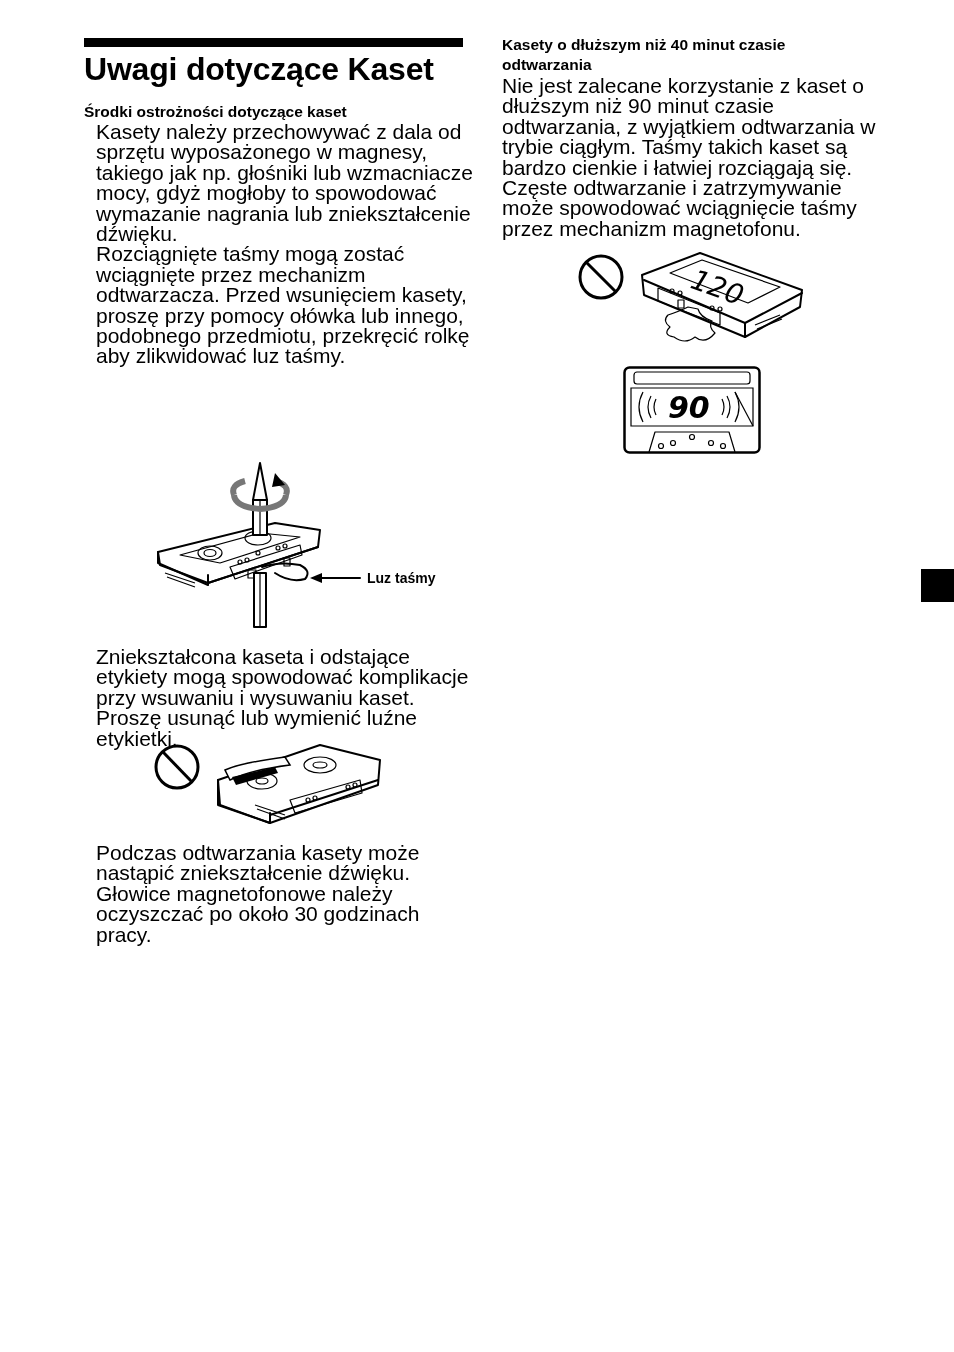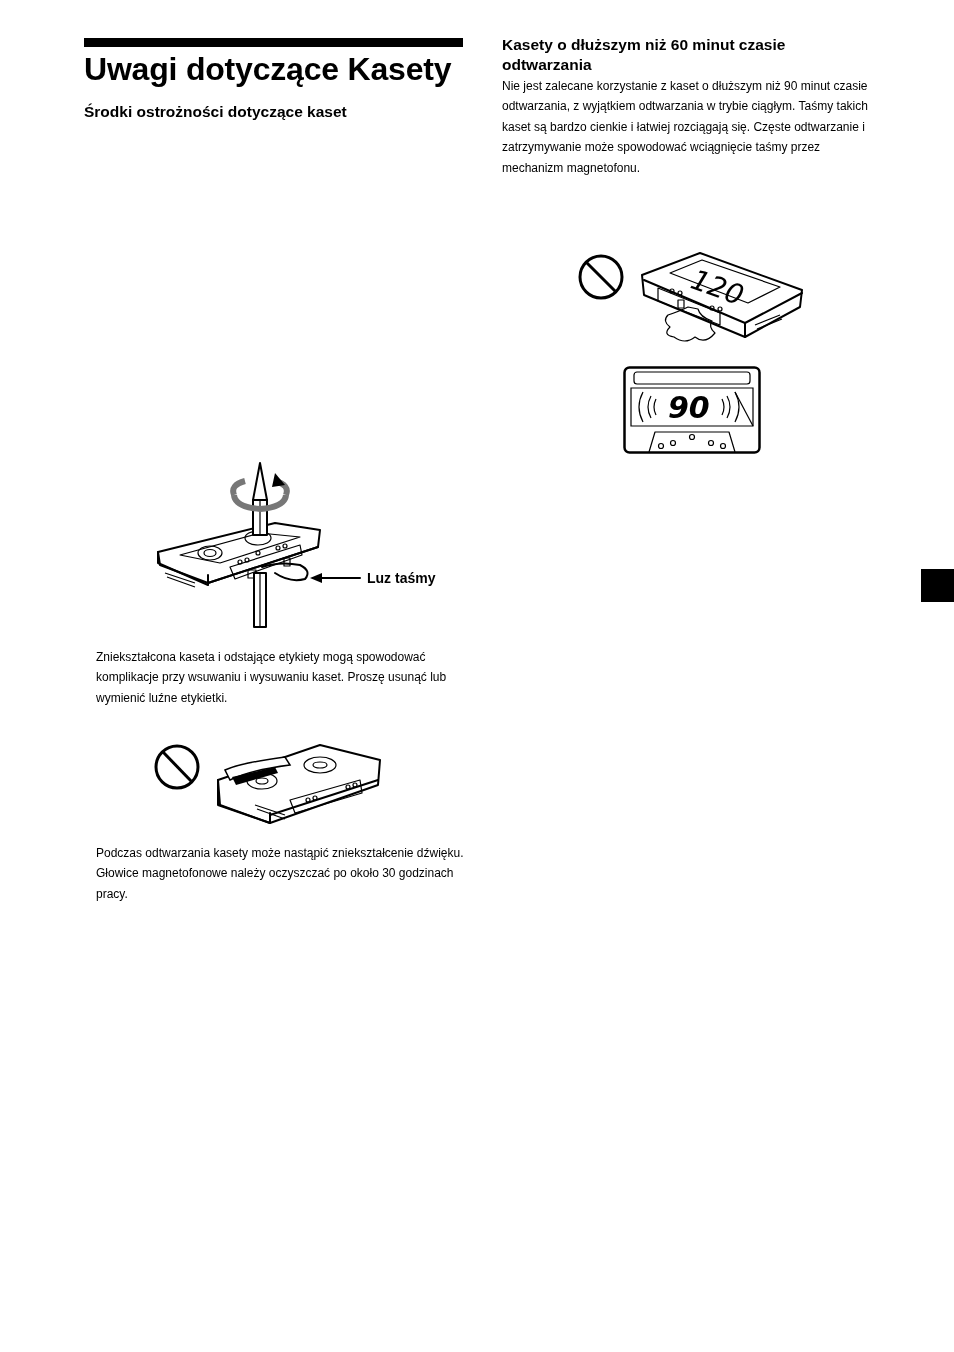--- a/index.html
+++ b/index.html
@@ -2,39 +2,41 @@
 <html><head>
 <meta charset="utf-8">
 <style>
   html, body { margin:0; padding:0; background:#ffffff; }
   body { width:954px; height:1352px; position:relative; overflow:hidden;
          font-family:"Liberation Sans", sans-serif; color:#000; }
   .abs { position:absolute; }
   .top-bar { left:84px; top:38px; width:379px; height:9px; background:#000; }
   .title { left:84px; top:49px; font-size:32px; font-weight:bold; letter-spacing:-0.2px; white-space:nowrap; line-height:40px; }
   .h2 { font-size:15.5px; font-weight:bold; line-height:20.4px; }
-  .para { font-size:12px; line-height:20.4px; }
+  .para { font-size:21px; line-height:20.4px; }
   .para p { margin:0; }
   .col-left-head { left:84px; top:102px; width:390px; }
   .col-left-body { left:96px; top:122px; width:380px; }
   .fig-label { font-size:14px; font-weight:bold; }
   .side-tab { left:921px; top:569px; width:33px; height:33px; background:#000; }
   svg { position:absolute; overflow:visible; }
   .ln { fill:none; stroke:#000; stroke-width:2; stroke-linejoin:round; stroke-linecap:round; }
   .ln1 { fill:none; stroke:#000; stroke-width:1.2; stroke-linejoin:round; }
   .wf { fill:#fff; stroke:#000; stroke-width:2; stroke-linejoin:round; }
 </style>
 </head>
 <body>
 
 <div class="abs top-bar"></div>
-<div class="abs title">Uwagi dotyczące Kasety</div>
+<div class="abs title">Uwagi dotyczące Kaset</div>
 
 <div class="abs h2 col-left-head">Środki ostrożności dotyczące kaset</div>
 <div class="abs para col-left-body">
+  <p>Kasety należy przechowywać z dala od sprzętu wyposażonego w magnesy, takiego jak np. głośniki lub wzmacniacze mocy, gdyż mogłoby to spowodować wymazanie nagrania lub zniekształcenie dźwięku.</p>
+  <p>Rozciągnięte taśmy mogą zostać wciągnięte przez mechanizm odtwarzacza. Przed wsunięciem kasety, proszę przy pomocy ołówka lub innego, podobnego przedmiotu, przekręcić rolkę aby zlikwidować luz taśmy.</p>
 </div>
 
 <div class="abs" style="left:150px;top:455px;width:310px;height:180px;">
   <svg width="310" height="180" viewBox="0 0 310 180">
 
     <g>
       <path class="wf" d="M8 97 L125 68 L170 75 L168 92 L58 128 L10 110 Z"></path>
       <path class="ln" d="M8 97 L8 108 L58 130 L58 120"></path>
       <path class="ln" d="M58 128 L168 92"></path>
       <path class="ln1" d="M30 100 L110 78 L150 82 L70 108 Z"></path>
@@ -99,21 +101,21 @@
         <circle class="ln1" cx="165" cy="63" r="2"></circle>
       <circle class="ln1" cx="198" cy="52" r="2"></circle>
         <circle class="ln1" cx="205" cy="50" r="2"></circle>
       <path class="ln1" d="M105 70 L135 80 M107 74 L135 84"></path>
     </g>
   </svg>
 </div>
 
 <div class="abs para" style="left:96px;top:843px;width:380px;">Podczas odtwarzania kasety może nastąpić zniekształcenie dźwięku. Głowice magnetofonowe należy oczyszczać po około 30 godzinach pracy.</div>
 
-<div class="abs h2" style="left:502px;top:35px;width:360px;">Kasety o dłuższym niż 60 minut czasie odtwarzania</div>
+<div class="abs h2" style="left:502px;top:35px;width:360px;">Kasety o dłuższym niż 40 minut czasie odtwarzania</div>
 <div class="abs para" style="left:502px;top:76px;width:380px;">Nie jest zalecane korzystanie z kaset o dłuższym niż 90 minut czasie odtwarzania, z wyjątkiem odtwarzania w trybie ciągłym. Taśmy takich kaset są bardzo cienkie i łatwiej rozciągają się. Częste odtwarzanie i zatrzymywanie może spowodować wciągnięcie taśmy przez mechanizm magnetofonu.</div>
 
 <div class="abs" style="left:570px;top:245px;width:245px;height:105px;">
   <svg width="245" height="105" viewBox="0 0 245 105">
     <g>
       <circle cx="31" cy="32" r="21" fill="none" stroke="#000" stroke-width="3"></circle>
       <line x1="16" y1="17" x2="46" y2="47" stroke="#000" stroke-width="3"></line>
     </g>
     <g>
       <path class="wf" d="M72 30 L130 8 L232 45 L230 62 L175 92 L74 50 Z"></path>

